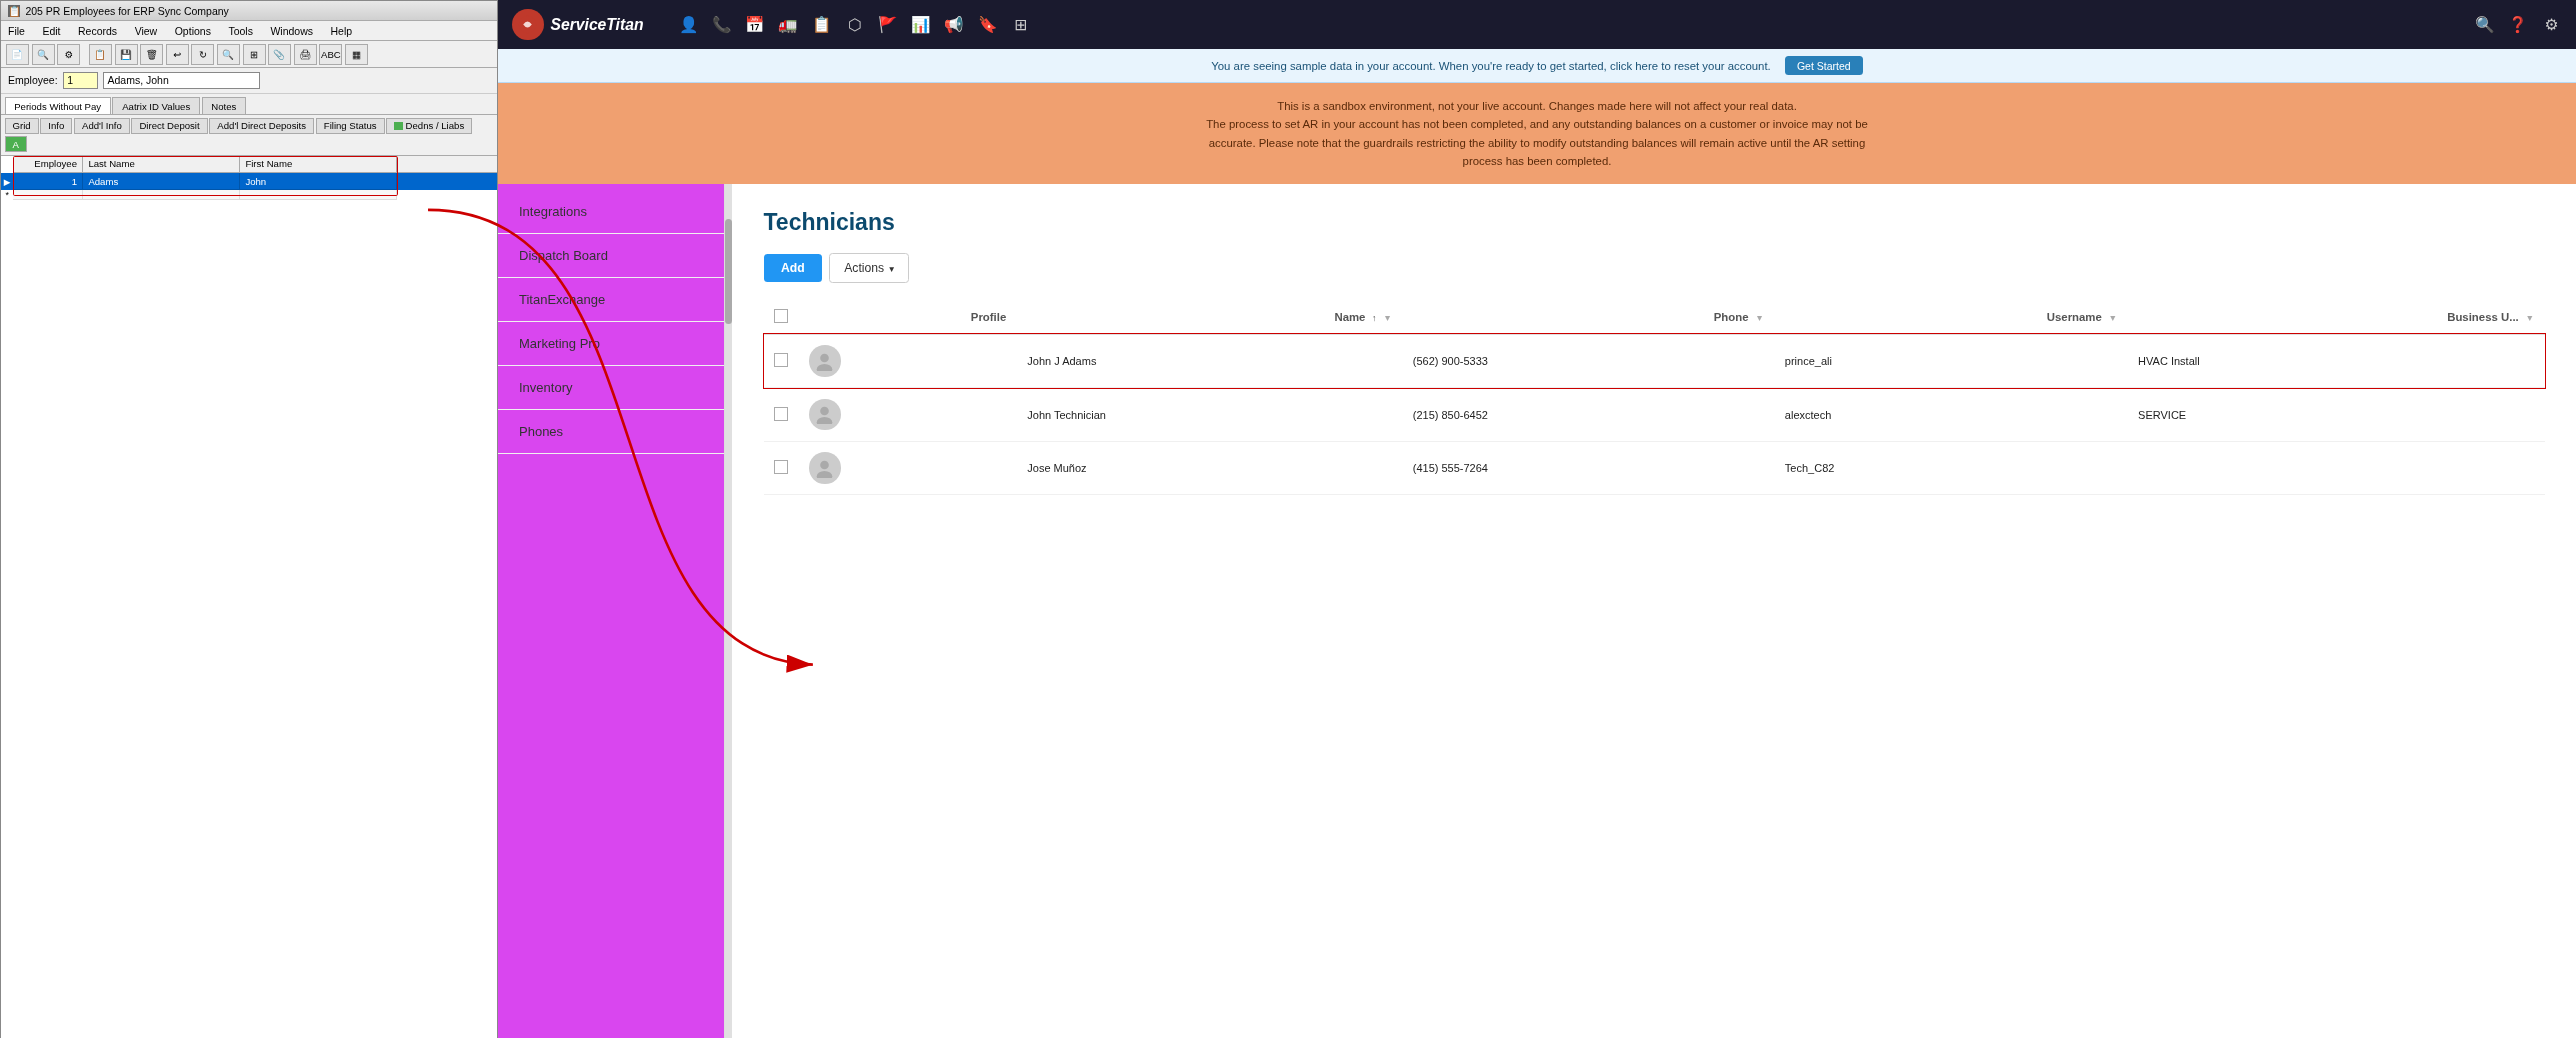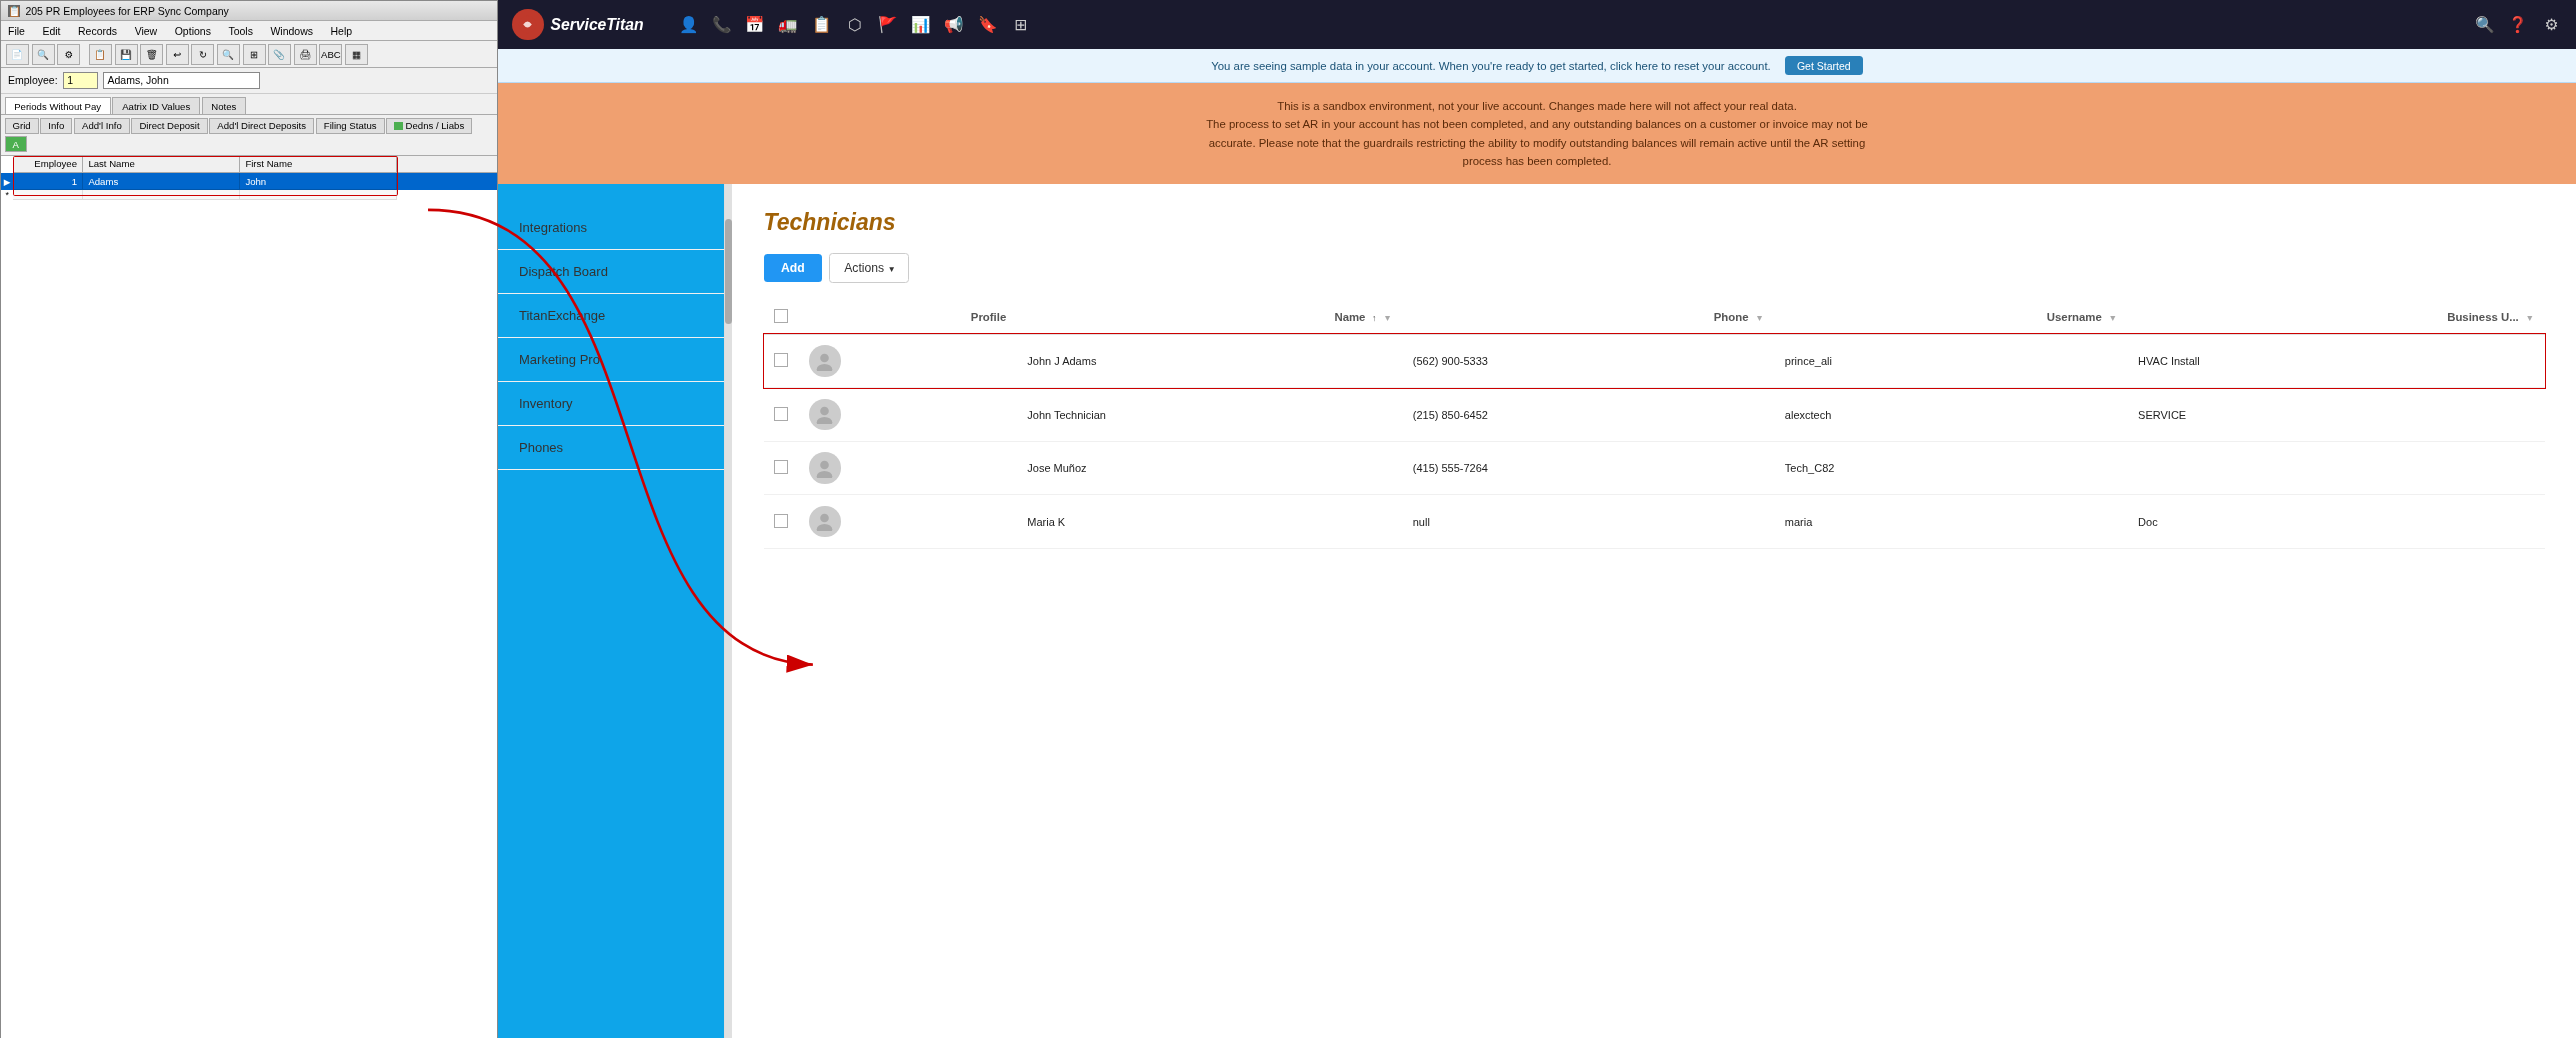--- a/index.html
+++ b/index.html
@@ -232,23 +232,23 @@
     
     .st-content {
       display: flex;
       flex: 1;
       overflow: hidden;
     }
 
     
     .st-sidebar {
       width: 227px;
-      background: #0ea5e9;
+      background: #d946ef;
       border-right: 0.9px solid #ddd;
-      padding: 22px 0;
+      padding: 6px 0;
       flex-shrink: 0;
       overflow-y: auto;
     }
     .st-sidebar-item {
       padding: 14px 21px;
       font-size: 13px;
       color: #333;
       cursor: pointer;
       border-bottom: 0.9px solid #f0f0f0;
     }
@@ -270,23 +270,22 @@
     
     .st-main {
       flex: 1;
       padding: 24.5px 31.5px;
       overflow-y: auto;
       background: white;
     }
     .st-main-title {
       font-size: 23px;
       font-weight: bold;
-      color: #a16207;
+      color: #0c4a6e;
       margin-bottom: 17.5px;
-      font-style: italic;
     }
     .st-action-bar {
       display: flex;
       gap: 7px;
       margin-bottom: 17.5px;
       align-items: center;
     }
     .st-btn-add {
       background: #2196f3;
       color: white;
@@ -602,36 +601,19 @@
           <circle cx="11" cy="7" r="5" fill="#aaa"></circle>
           <ellipse cx="11" cy="20" rx="9" ry="6" fill="#aaa"></ellipse>
         </svg>
       </div>
     </td>
     <td>Jose Muñoz</td>
     <td>(415) 555-7264</td>
     <td>Tech_C82</td>
     <td></td>
   </tr>
-            <tr>
-    <td>
-      <div class="st-checkbox"></div>
-    </td>
-    <td>
-      <div class="st-avatar">
-        <svg width="19" height="19" viewBox="0 0 22 22">
-          <circle cx="11" cy="7" r="5" fill="#aaa"></circle>
-          <ellipse cx="11" cy="20" rx="9" ry="6" fill="#aaa"></ellipse>
-        </svg>
-      </div>
-    </td>
-    <td>Maria K</td>
-    <td>null</td>
-    <td>maria</td>
-    <td>Doc</td>
-  </tr>
           </tbody>
       </table>
 
     </div>
   </div>
 </div>
 
 
 </body></html>

